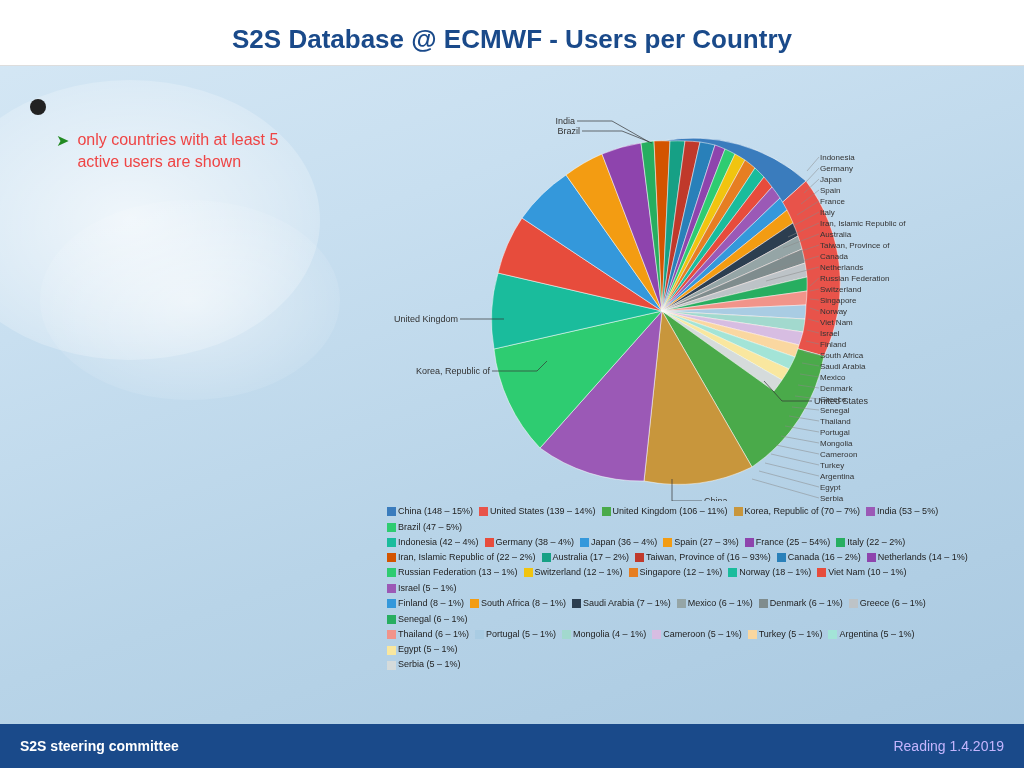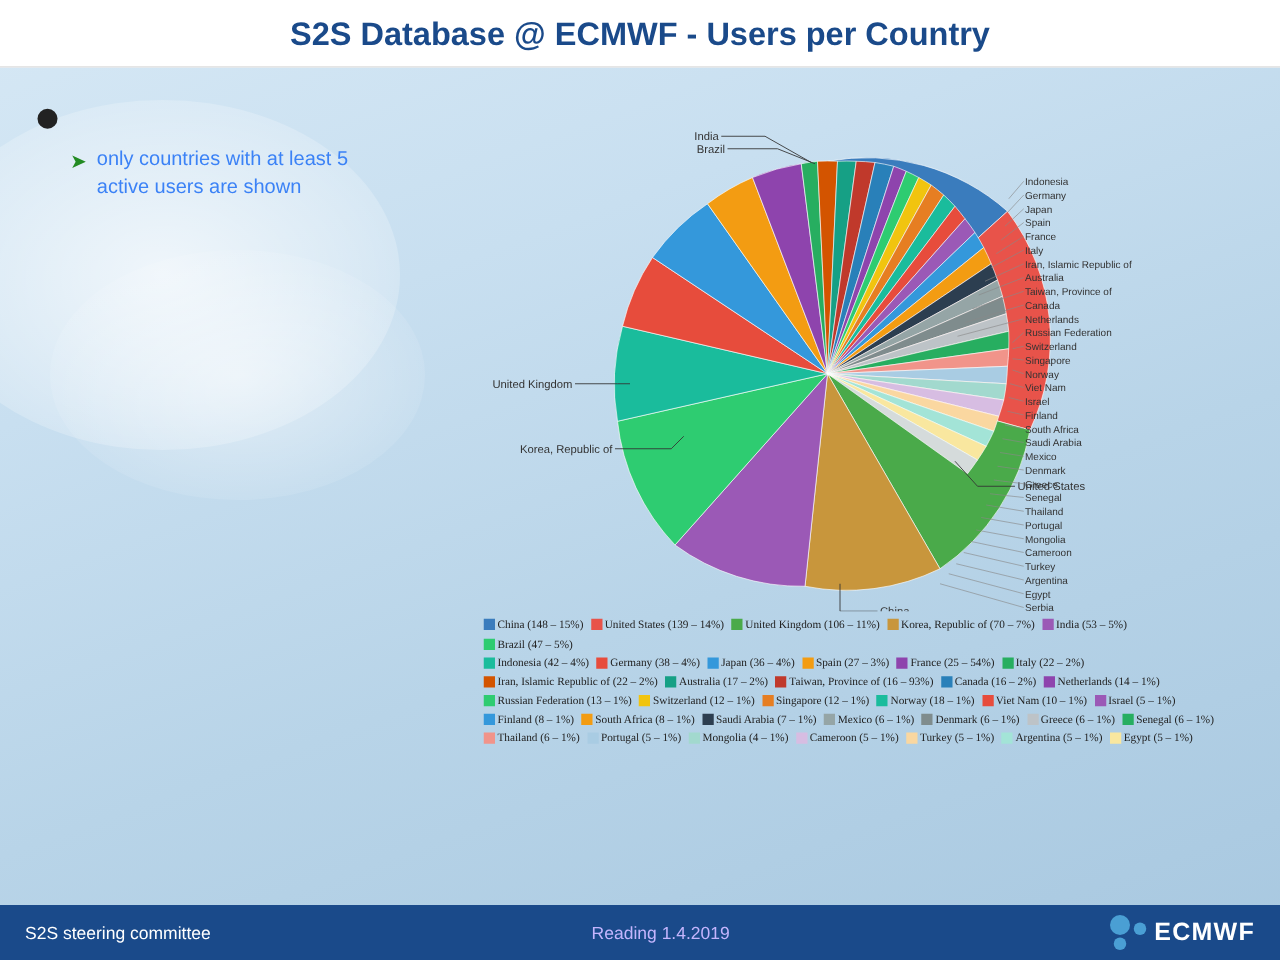--- a/index.html
+++ b/index.html
@@ -37,21 +37,21 @@
       z-index: 1;
       width: 1024px;
       height: 768px;
       display: flex;
       flex-direction: column;
     }
 
     .title-bar {
       background: white;
       text-align: center;
-      padding: 12px 20px 10px;
+      padding: 24px 20px 10px;
       border-bottom: 1px solid #ddd;
     }
 
     .title-bar h1 {
       font-size: 26px;
       font-weight: bold;
       color: #1a4a8a;
     }
 
     .content-area {
@@ -101,21 +101,21 @@
     .sub-arrow {
       color: #228B22;
       font-size: 16px;
       margin-right: 8px;
       margin-top: 2px;
       flex-shrink: 0;
     }
 
     .sub-text {
       font-size: 16px;
-      color: #3b82f6;
+      color: #ef4444;
       line-height: 1.4;
     }
 
     .right-panel {
       flex: 1;
       display: flex;
       flex-direction: column;
       align-items: center;
       padding: 0 10px;
       position: relative;
@@ -140,21 +140,20 @@
       font-size: 9px;
       color: #222;
       line-height: 1.55;
     }
 
     .legend-row {
       display: flex;
       flex-wrap: wrap;
       gap: 2px 6px;
       margin-bottom: 1px;
-      font-family: Liberation Serif, serif;
     }
 
     .legend-item {
       display: flex;
       align-items: center;
       gap: 2px;
       white-space: nowrap;
     }
 
     .legend-swatch {
@@ -170,20 +169,21 @@
       display: flex;
       align-items: center;
       justify-content: space-between;
       padding: 0 20px;
       flex-shrink: 0;
     }
 
     .footer-left {
       color: white;
       font-size: 14px;
+      font-weight: bold;
     }
 
     .footer-center {
       color: #c4b5fd;
       font-size: 14px;
     }
 
     .footer-logo {
       display: flex;
       align-items: center;
@@ -550,33 +550,27 @@
           </span>
           <span class="legend-item">
             <span class="legend-swatch" style="background:#a3e4d7;"></span>
             <span>Argentina (5 – 1%)</span>
           </span>
           <span class="legend-item">
             <span class="legend-swatch" style="background:#f9e79f;"></span>
             <span>Egypt (5 – 1%)</span>
           </span>
         </div>
+        <div class="legend-row">
+          <span class="legend-item">
+            <span class="legend-swatch" style="background:#d5dbdb;"></span>
+            <span>Serbia (5 – 1%)</span>
+          </span>
+        </div>
       </div>
     </div>
   </div>
 
   <div class="footer-bar">
     <span class="footer-left">S2S steering committee</span>
     <span class="footer-center">Reading  1.4.2019</span>
-    <div class="footer-logo">
-      <div class="logo-icon">
-        <div style="display:flex;flex-direction:column;gap:2px;">
-          <div style="width:16px;height:16px;border-radius:50%;background:#4a9fd4;"></div>
-          <div style="width:10px;height:10px;border-radius:50%;background:#4a9fd4;margin-left:3px;"></div>
-        </div>
-        <div style="display:flex;flex-direction:column;gap:2px;margin-top:6px;">
-          <div style="width:10px;height:10px;border-radius:50%;background:#4a9fd4;"></div>
-        </div>
-      </div>
-      <span class="ecmwf-logo">ECMWF</span>
-    </div>
   </div>
 </div>
 
 </body></html>

